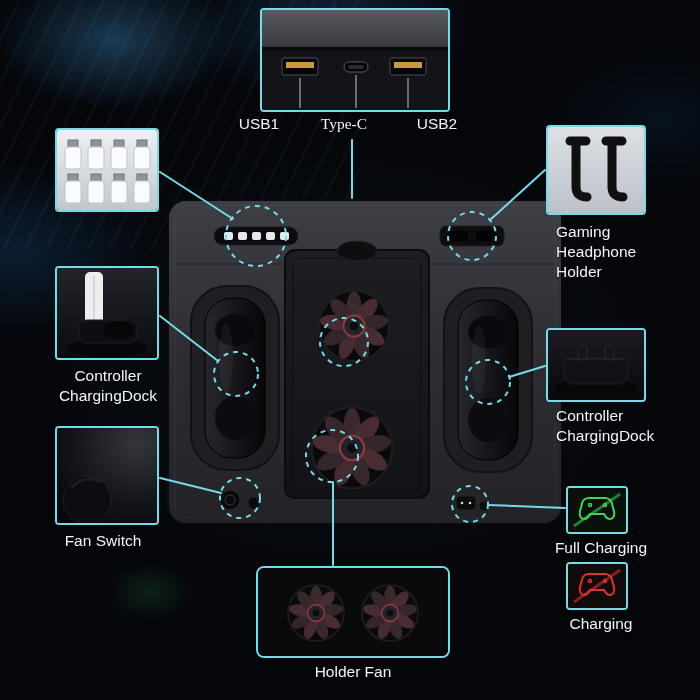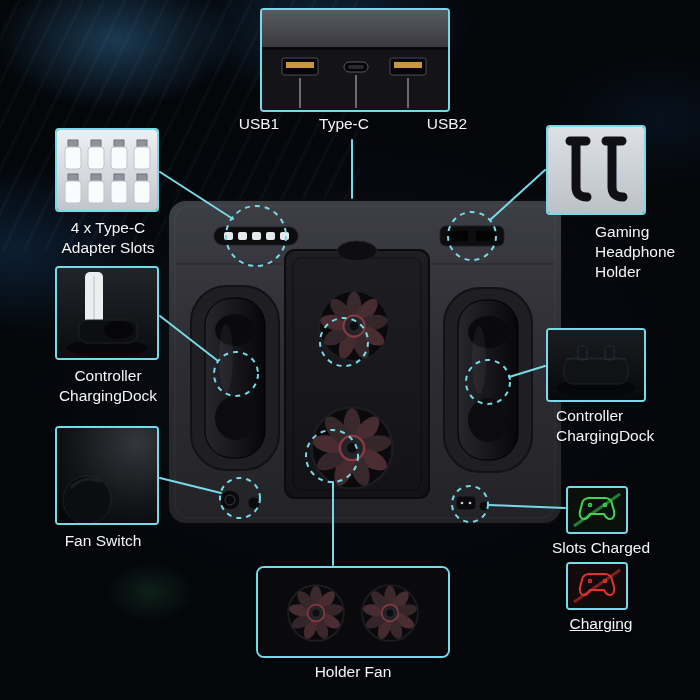--- a/index.html
+++ b/index.html
@@ -167,22 +167,22 @@
       <g>
         <rect x="128" y="48" width="36" height="17" rx="2" fill="#060608" stroke="#4a4a52"></rect>
         <rect class="port-tab" x="132" y="52" width="28" height="6"></rect>
       </g>
       <line x1="38" y1="68" x2="38" y2="98" stroke="rgba(240,240,240,0.8)"></line>
       <line x1="94" y1="65" x2="94" y2="98" stroke="rgba(240,240,240,0.8)"></line>
       <line x1="146" y1="68" x2="146" y2="98" stroke="rgba(240,240,240,0.8)"></line>
     </svg>
   </div>
   <div class="lab" style="left:234px;top:114px;width:50px;">USB1</div>
-  <div class="lab" style="left:314px;top:114px;width:60px;">Type-C</div>
-  <div class="lab" style="left:422px;top:114px;width:50px;">USB2</div>
+  <div class="lab" style="left:314px;top:114px;width:60px;font-family:Liberation Serif, serif;">Type-C</div>
+  <div class="lab" style="left:412px;top:114px;width:50px;">USB2</div>
 
   <div class="callout" style="left:55px;top:128px;width:104px;height:84px;">
     <svg width="100" height="80" xmlns="http://www.w3.org/2000/svg">
       <defs>
         <linearGradient id="adBg" x1="0" y1="0" x2="0" y2="1">
           <stop offset="0" stop-color="#eef0f3"></stop>
             <stop offset="1" stop-color="#c2c6cc"></stop>
         </linearGradient>
       </defs>
       <rect width="100" height="80" fill="url(#adBg)"></rect>
@@ -203,21 +203,20 @@
           <rect x="34" y="44" width="10" height="8" fill="#8f949c" stroke="#6e7278"></rect>
             <rect x="31" y="51" width="16" height="22" rx="3" fill="#fafbfc" stroke="#c0c4ca"></rect>
           <rect x="57" y="44" width="10" height="8" fill="#8f949c" stroke="#6e7278"></rect>
             <rect x="54" y="51" width="16" height="22" rx="3" fill="#fafbfc" stroke="#c0c4ca"></rect>
           <rect x="80" y="44" width="10" height="8" fill="#8f949c" stroke="#6e7278"></rect>
             <rect x="77" y="51" width="16" height="22" rx="3" fill="#fafbfc" stroke="#c0c4ca"></rect>
         </g>
       </g>
     </svg>
   </div>
-  <div class="lab" style="left:43px;top:218px;width:130px;">4 x Type-C Adapter Slots</div>
 
   <div class="callout" style="left:55px;top:266px;width:104px;height:94px;">
     <svg width="100" height="90" xmlns="http://www.w3.org/2000/svg">
       <defs>
         <linearGradient id="dkBg" x1="0" y1="0" x2="0" y2="1">
           <stop offset="0" stop-color="#22242a"></stop>
             <stop offset="1" stop-color="#0b0c0f"></stop>
         </linearGradient>
       </defs>
       <rect width="100" height="90" fill="url(#dkBg)"></rect>
@@ -256,21 +255,21 @@
       </defs>
       <rect width="96" height="86" fill="url(#hhBg)"></rect>
       <g>
         <path d="M22 14 h16 M28 16 v44 q0 10 11 10" fill="none" stroke="#101014" stroke-width="9" stroke-linecap="round"></path>
       </g>
       <g>
         <path d="M58 14 h16 M64 16 v44 q0 10 11 10" fill="none" stroke="#101014" stroke-width="9" stroke-linecap="round"></path>
       </g>
     </svg>
   </div>
-  <div class="lab left" style="left:556px;top:222px;width:100px;margin-left:39px;">Gaming Headphone Holder</div>
+  <div class="lab left" style="left:556px;top:222px;width:100px;">Gaming Headphone Holder</div>
 
   <div class="callout" style="left:546px;top:328px;width:100px;height:74px;">
     <svg width="96" height="70" xmlns="http://www.w3.org/2000/svg">
       <defs>
         <linearGradient id="dk2Bg" x1="0" y1="0" x2="0" y2="1">
           <stop offset="0" stop-color="#1a1c21"></stop>
             <stop offset="1" stop-color="#08090b"></stop>
         </linearGradient>
       </defs>
       <rect width="96" height="70" fill="url(#dk2Bg)"></rect>
@@ -285,32 +284,32 @@
 
   <div class="callout" style="left:566px;top:486px;width:62px;height:48px;">
     <svg width="58" height="44" xmlns="http://www.w3.org/2000/svg">
       <rect width="58" height="44" fill="#0a100c"></rect>
       <line class="pad-green" x1="6" y1="38" x2="52" y2="6" stroke-width="3" opacity="0.55"></line>
       <path class="pad-green" d="M14 16 C14 12 18 10 21 10 H37 C40 10 44 12 44 16 L46 23 C47 28 45 31 42 31 C39 31 37 28 36 26 H22 C21 28 19 31 16 31 C13 31 11 28 12 23 Z" fill="none" stroke-width="2"></path>
       <circle class="pad-green" cx="22" cy="17" r="1.5" fill="none" stroke-width="1.5"></circle>
       <circle class="pad-green" cx="37" cy="17" r="1.5" fill="none" stroke-width="1.5"></circle>
     </svg>
   </div>
-  <div class="lab" style="left:546px;top:538px;width:110px;">Slots Charged</div>
+  <div class="lab" style="left:546px;top:538px;width:110px;">Full Charging</div>
 
   <div class="callout" style="left:566px;top:562px;width:62px;height:48px;">
     <svg width="58" height="44" xmlns="http://www.w3.org/2000/svg">
       <rect width="58" height="44" fill="#110b0b"></rect>
       <line class="pad-red" x1="6" y1="38" x2="52" y2="6" stroke-width="3" opacity="0.55"></line>
       <path class="pad-red" d="M14 16 C14 12 18 10 21 10 H37 C40 10 44 12 44 16 L46 23 C47 28 45 31 42 31 C39 31 37 28 36 26 H22 C21 28 19 31 16 31 C13 31 11 28 12 23 Z" fill="none" stroke-width="2"></path>
       <circle class="pad-red" cx="22" cy="17" r="1.5" fill="none" stroke-width="1.5"></circle>
       <circle class="pad-red" cx="37" cy="17" r="1.5" fill="none" stroke-width="1.5"></circle>
     </svg>
   </div>
-  <div class="lab" style="left:546px;top:614px;width:110px;text-decoration:underline;">Charging</div>
+  <div class="lab" style="left:546px;top:614px;width:110px;">Charging</div>
 
   <div class="callout" style="left:256px;top:566px;width:194px;height:92px;border-radius:8px;">
     <svg width="190" height="88" xmlns="http://www.w3.org/2000/svg">
       <rect width="190" height="88" fill="#0a0a0d"></rect>
       <use href="#fan" transform="translate(58,45) scale(0.62)"></use>
       <use href="#fan" transform="translate(132,45) scale(0.62)"></use>
     </svg>
   </div>
   <div class="lab" style="left:293px;top:662px;width:120px;">Holder Fan</div>
 </div>

